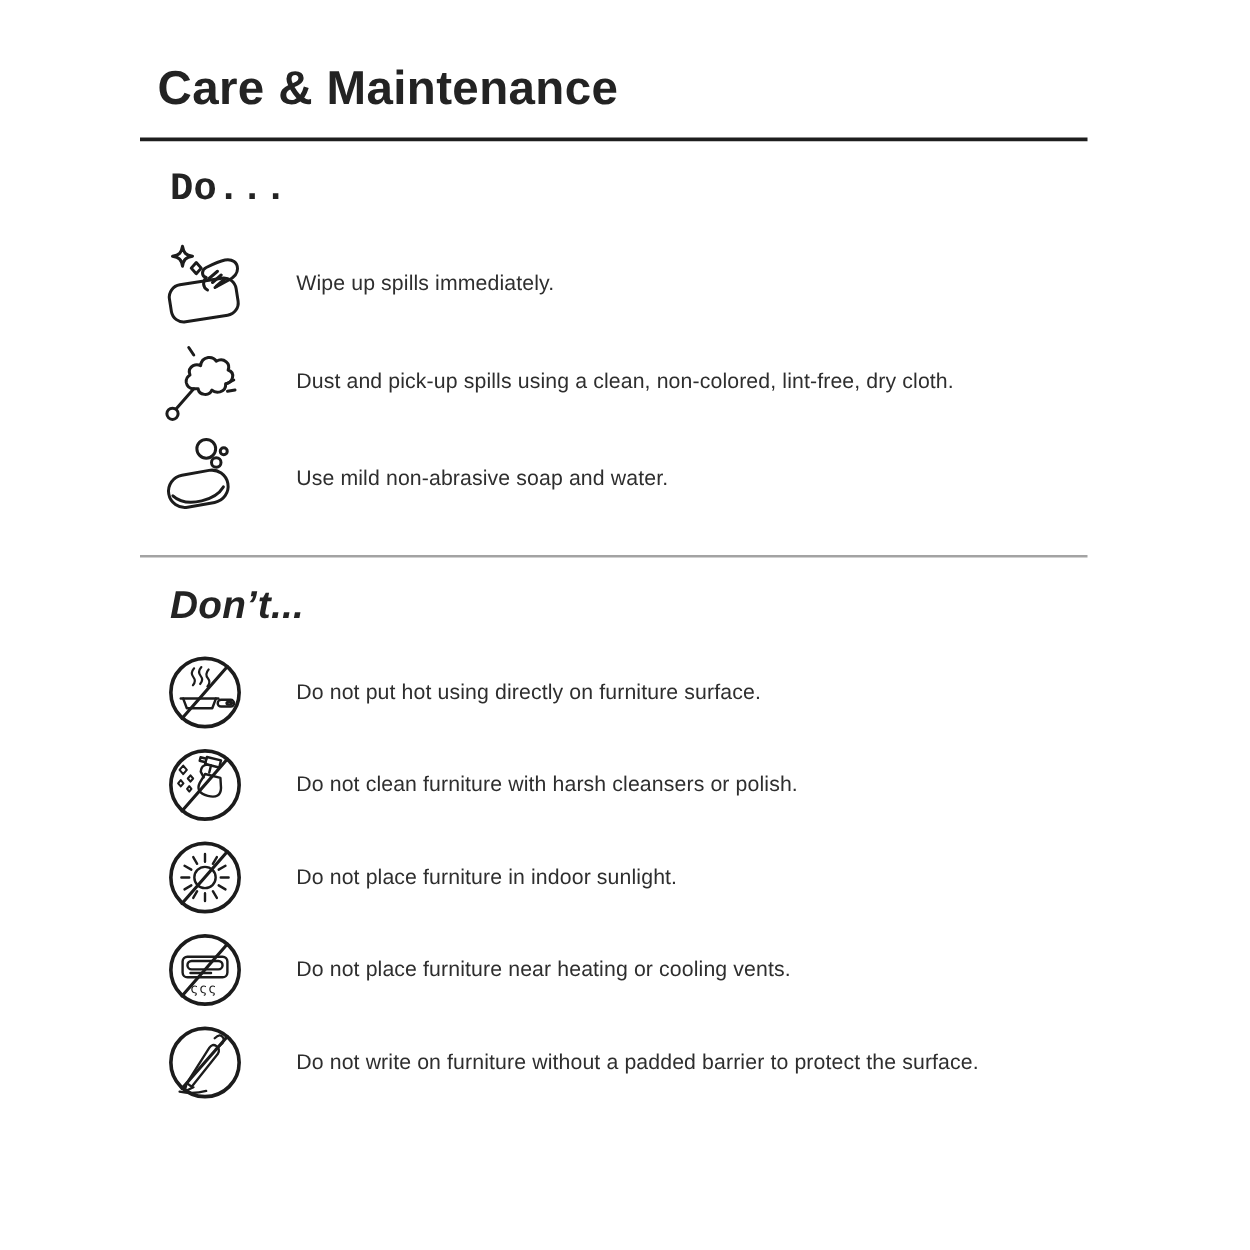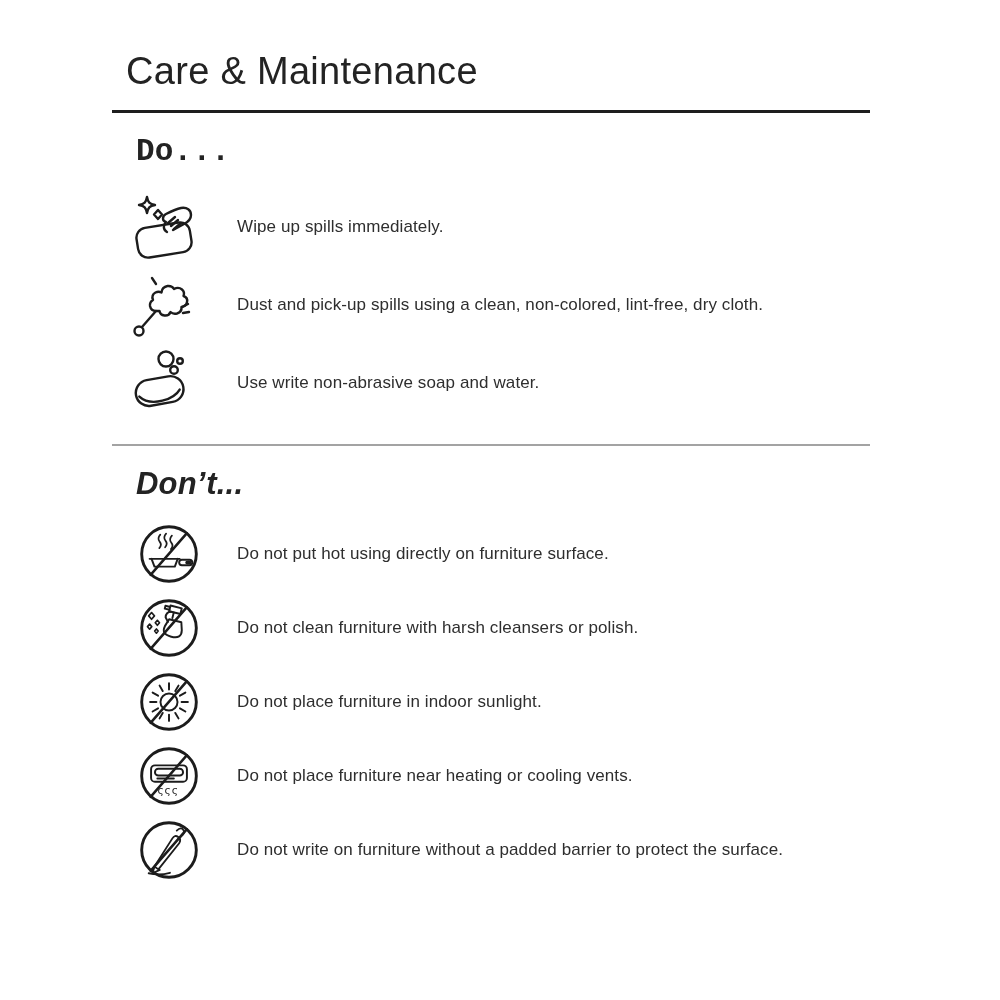--- a/index.html
+++ b/index.html
@@ -2,37 +2,37 @@
 <html><head>
 <meta charset="utf-8">
 <style>
   html,body{margin:0;padding:0;background:#fff;}
   .sheet{
     position:relative;width:1000px;height:1000px;background:#ffffff;
     font-family:"Liberation Sans", sans-serif;color:#2b2b2b;overflow:hidden;
   }
   .page-title{
     position:absolute;left:126px;top:50px;
-    font-size:38px;font-weight:400;color:#232323;letter-spacing:.3px;
+    font-size:38px;font-weight:700;color:#232323;letter-spacing:.3px;
   }
   .rule-dark{position:absolute;left:112px;top:110px;width:758px;height:3px;background:#1e1e1e;}
   .rule-light{position:absolute;left:112px;top:444px;width:758px;height:2px;background:#a3a3a3;}
   .section-heading{
     position:absolute;left:136px;
     font-size:31px;font-weight:700;color:#232323;letter-spacing:.2px;
   }
   .heading-do{top:134px;font-family:Liberation Mono, monospace;}
   .heading-dont{top:466px;font-style:italic;}
   .row{
     position:absolute;left:128px;height:72px;width:760px;
     display:flex;align-items:center;
   }
   .icon-box{
     width:72px;height:72px;flex:0 0 72px;
-    display:flex;align-items:center;justify-content:flex-end;
+    display:flex;align-items:center;justify-content:center;
   }
   .row-text{
     margin-left:37px;font-size:17px;color:#2e2e2e;letter-spacing:.1px;
   }
   svg{display:block;}
 </style>
 </head>
 <body>
 
 <div class="sheet">
@@ -79,21 +79,21 @@
           <circle cx="36" cy="11" r="7.5"></circle>
           <circle cx="50" cy="13" r="2.8"></circle>
           <circle cx="44" cy="22" r="3.8"></circle>
           <g transform="rotate(-10 30 45)">
             <rect x="6" y="30" width="48" height="26" rx="13"></rect>
             <path d="M9 45 q7 9 22 8 q13 -1 19 -8"></path>
           </g>
         </g>
       </svg>
     </div>
-    <span class="row-text">Use write non-abrasive soap and water.</span>
+    <span class="row-text">Use mild non-abrasive soap and water.</span>
   </div>
 
   <div class="rule-light"></div>
 
   <div class="section-heading heading-dont">Don’t...</div>
 
   <div class="row" style="top:518px">
     <div class="icon-box">
       <svg width="62" height="62" viewBox="0 0 64 64">
         <g fill="none" stroke="#1c1c1c" stroke-linecap="round" stroke-linejoin="round">

